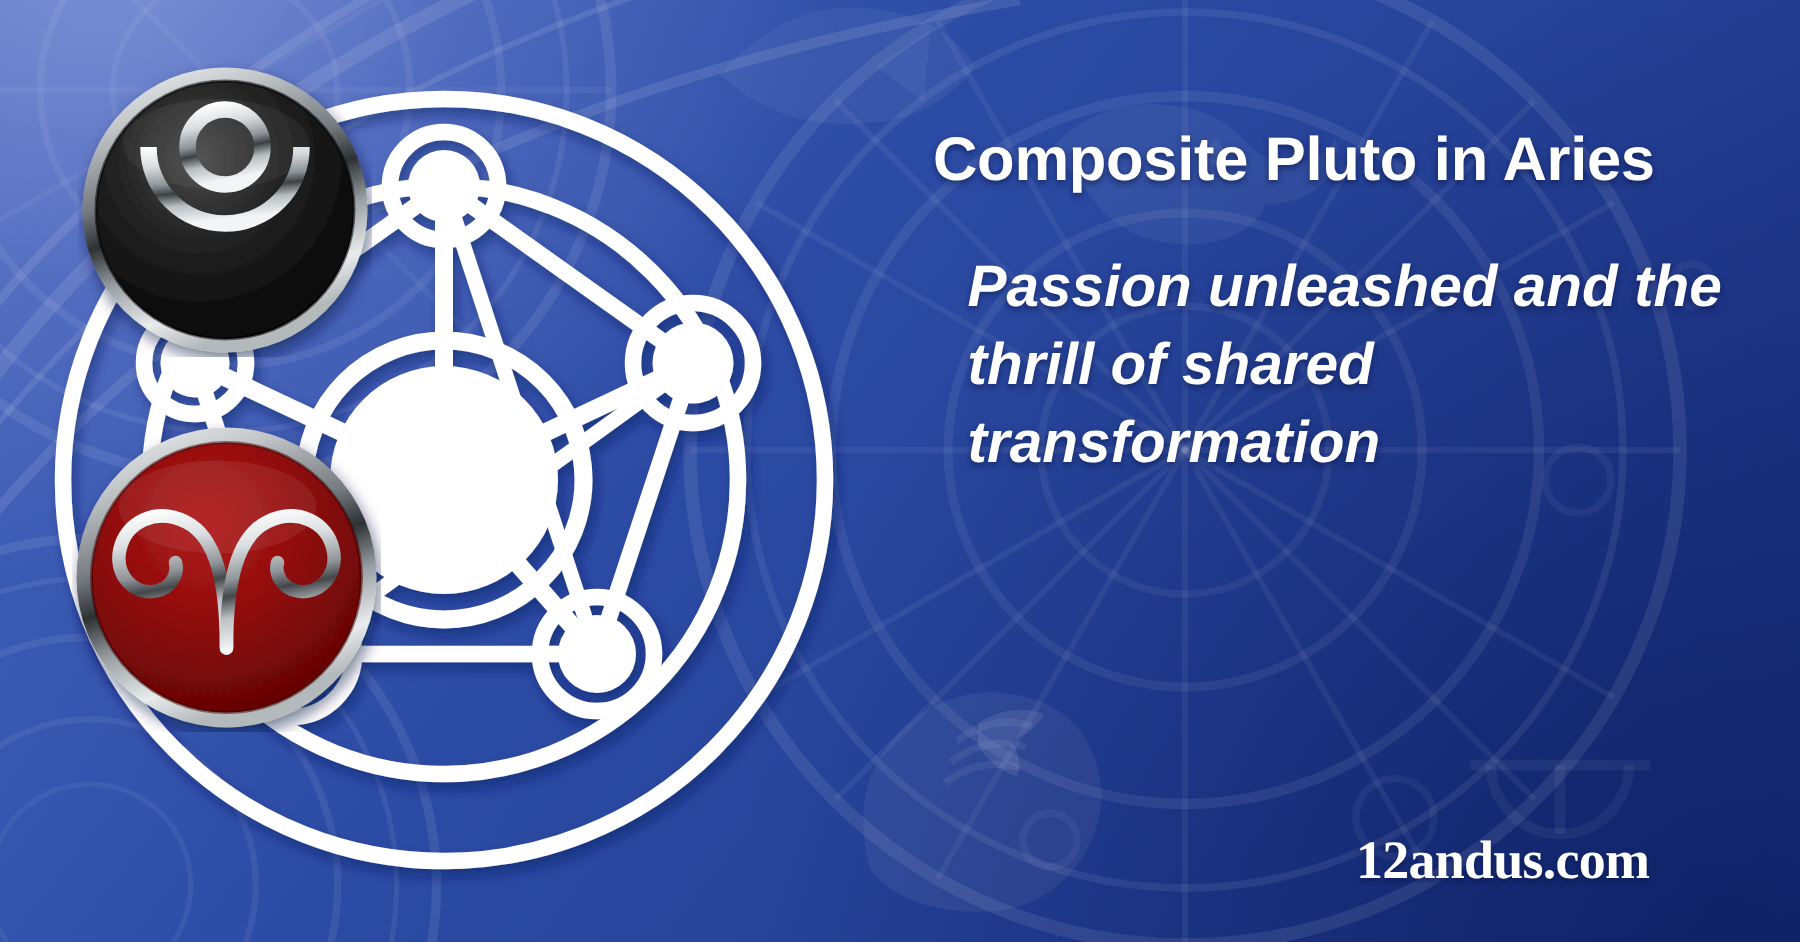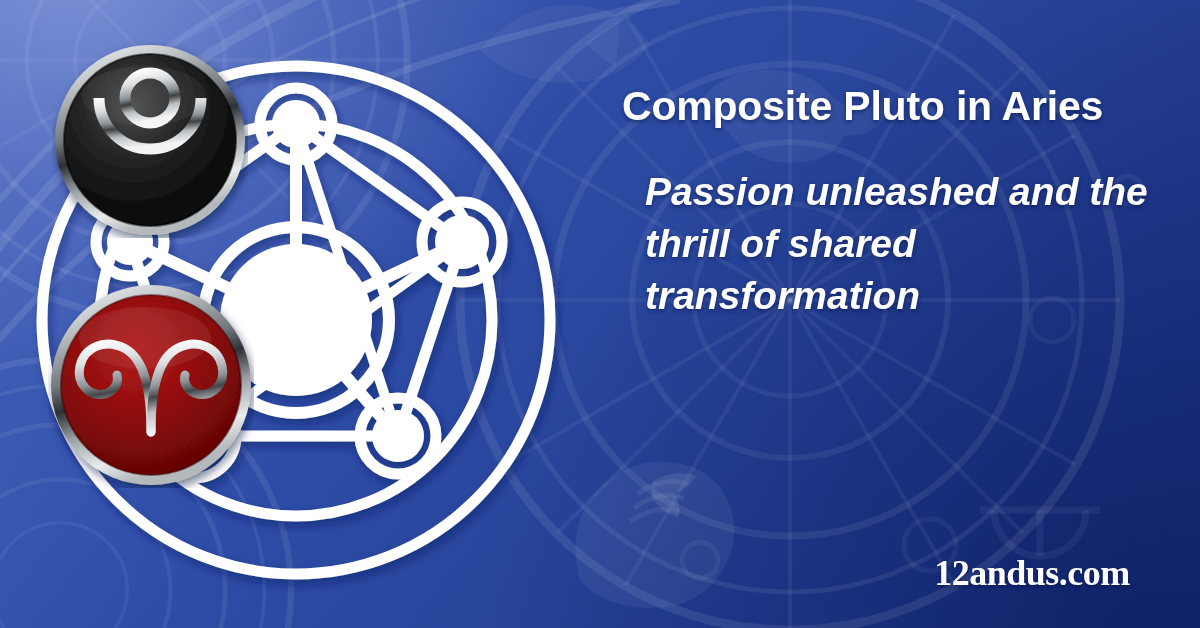--- a/index.html
+++ b/index.html
@@ -73,21 +73,21 @@
     font-weight:bold;
     line-height:1.33;
     color:#ffffff;
     text-shadow:0 2px 4px rgba(5,16,60,0.5);
     margin-left:21px;
   }
   #brand {
     position:absolute;
     left:282px; top:552px;
     width:256px;
-    text-align:center;
+    text-align:left;
     font-family:"Liberation Serif", serif;
     font-size:36px;
     font-weight:bold;
     letter-spacing:-0.5px;
     color:#ffffff;
     text-shadow:0 2px 3px rgba(5,16,60,0.5);
   }
 </style>
 </head>
 <body>

